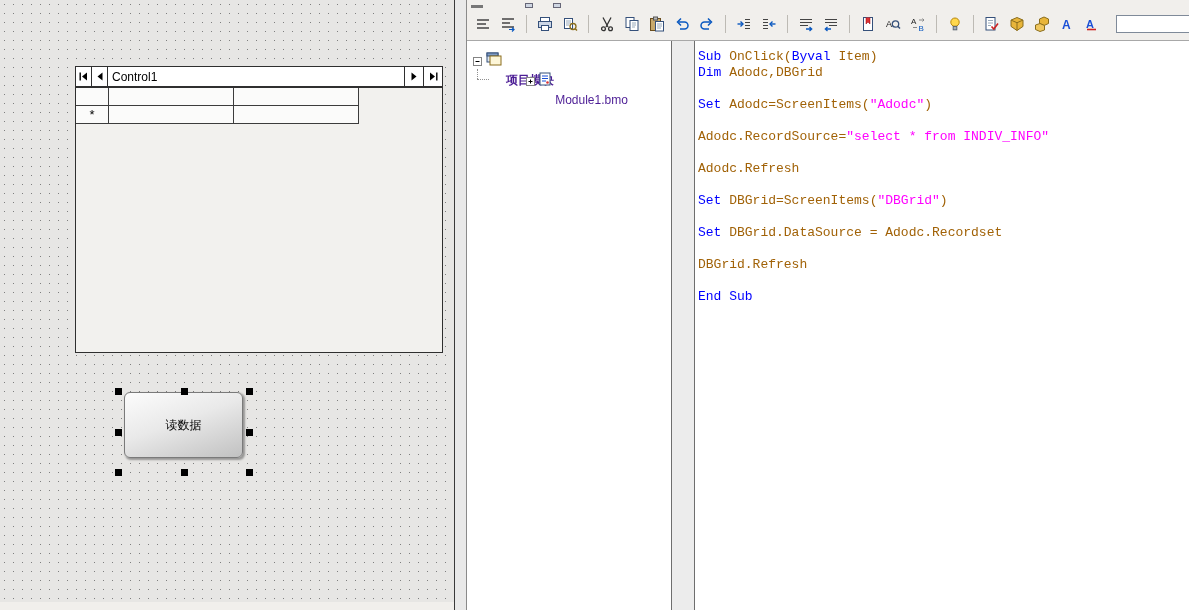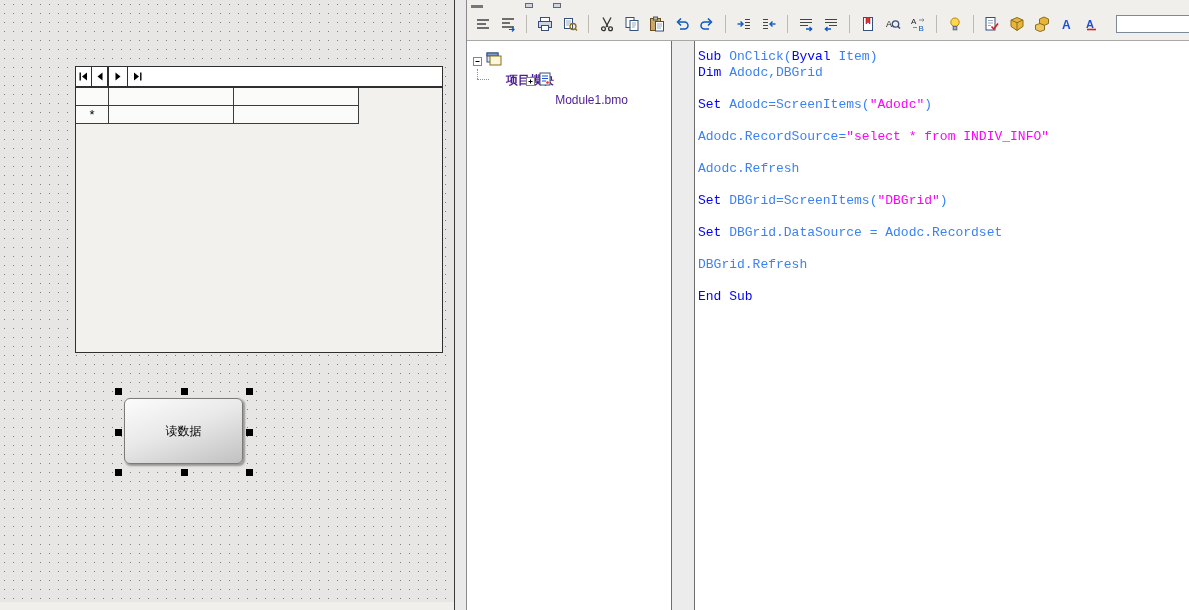--- a/index.html
+++ b/index.html
@@ -29,21 +29,21 @@
   .gl { position:absolute; background:#3c3c3c; }
   .gl.h1 { left:0; top:17px; width:283px; height:1px; }
   .gl.h2 { left:0; top:35px; width:283px; height:1px; }
   .gl.v1 { left:32px; top:0; width:1px; height:36px; }
   .gl.v2 { left:157px; top:0; width:1px; height:36px; }
   .gl.v3 { left:282px; top:0; width:1px; height:36px; }
   .row-marker { position:absolute; left:0; top:18px; width:32px; height:17px;
     display:flex; align-items:center; justify-content:center; font-size:13px; color:#000; }
 
   .sel { position:absolute; left:115px; top:388px; width:138px; height:88px; }
-  .readbtn { position:absolute; left:9px; top:10px; width:119px; height:66px;
+  .readbtn { position:absolute; left:9px; top:4px; width:119px; height:66px;
     border:1px solid #7a7a7a; border-radius:6px;
     background:linear-gradient(160deg,#fcfcfc 0%,#e9e9e9 45%,#c1c1c1 100%);
     box-shadow:1.5px 1.5px 2px rgba(0,0,0,.35);
     font-family:inherit; font-size:12px; color:#000; }
   .hdl { position:absolute; width:7px; height:7px; background:#000; }
   .hdl.tl{left:0;top:0}.hdl.tm{left:calc(50% - 3.5px);top:0}.hdl.tr{right:0;top:0}
   .hdl.ml{left:0;top:calc(50% - 3.5px)}.hdl.mr{right:0;top:calc(50% - 3.5px)}
   .hdl.bl{left:0;bottom:0}.hdl.bm{left:calc(50% - 3.5px);bottom:0}.hdl.br{right:0;bottom:0}
 
   
@@ -73,41 +73,42 @@
   .conn-v { position:absolute; left:10px; top:28px; height:10px; width:0; border-left:1px dotted #909090; }
   .conn-h { position:absolute; left:10px; top:38px; width:12px; height:0; border-top:1px dotted #909090; }
 
   .gap { width:22px; background:#ececec; }
   .code { flex:1; background:#fff; border-left:1px solid #6e6e6e;
     font-family:"Liberation Mono","DejaVu Sans Mono",monospace;
     font-size:13px; line-height:16px; padding:8px 0 0 3px;
     white-space:pre; color:#000; overflow:hidden; }
   .tok-k { color:var(--kw,#0000ff); }
   .tok-s { color:var(--str,#ff00ff); }
-  .tok-p { color:#3b82f6; }
+  .tok-p { color:#a16207; }
 </style>
 </head>
 <body>
 
 <div class="screen">
 
   <div class="designer">
 
     <div class="adodc">
       <div class="nav l">
         <svg viewBox="0 0 11 11">
             <path d="M2.2 1.5v8" stroke="#000" stroke-width="1.4"></path>
             <path d="M9 1.5L4 5.5l5 4z" fill="#000"></path>
           </svg>
       </div>
       <div class="nav l">
         <svg viewBox="0 0 11 11">
             <path d="M8.5 1.5L3.5 5.5l5 4z" fill="#000"></path>
           </svg>
       </div>
+      <div class="adodc-caption">Control1</div>
       <div class="nav r">
         <svg viewBox="0 0 11 11">
             <path d="M2.5 1.5l5 4-5 4z" fill="#000"></path>
           </svg>
       </div>
       <div class="nav r">
         <svg viewBox="0 0 11 11">
             <path d="M2 1.5l5 4-5 4z" fill="#000"></path>
             <path d="M8.8 1.5v8" stroke="#000" stroke-width="1.4"></path>
           </svg>

